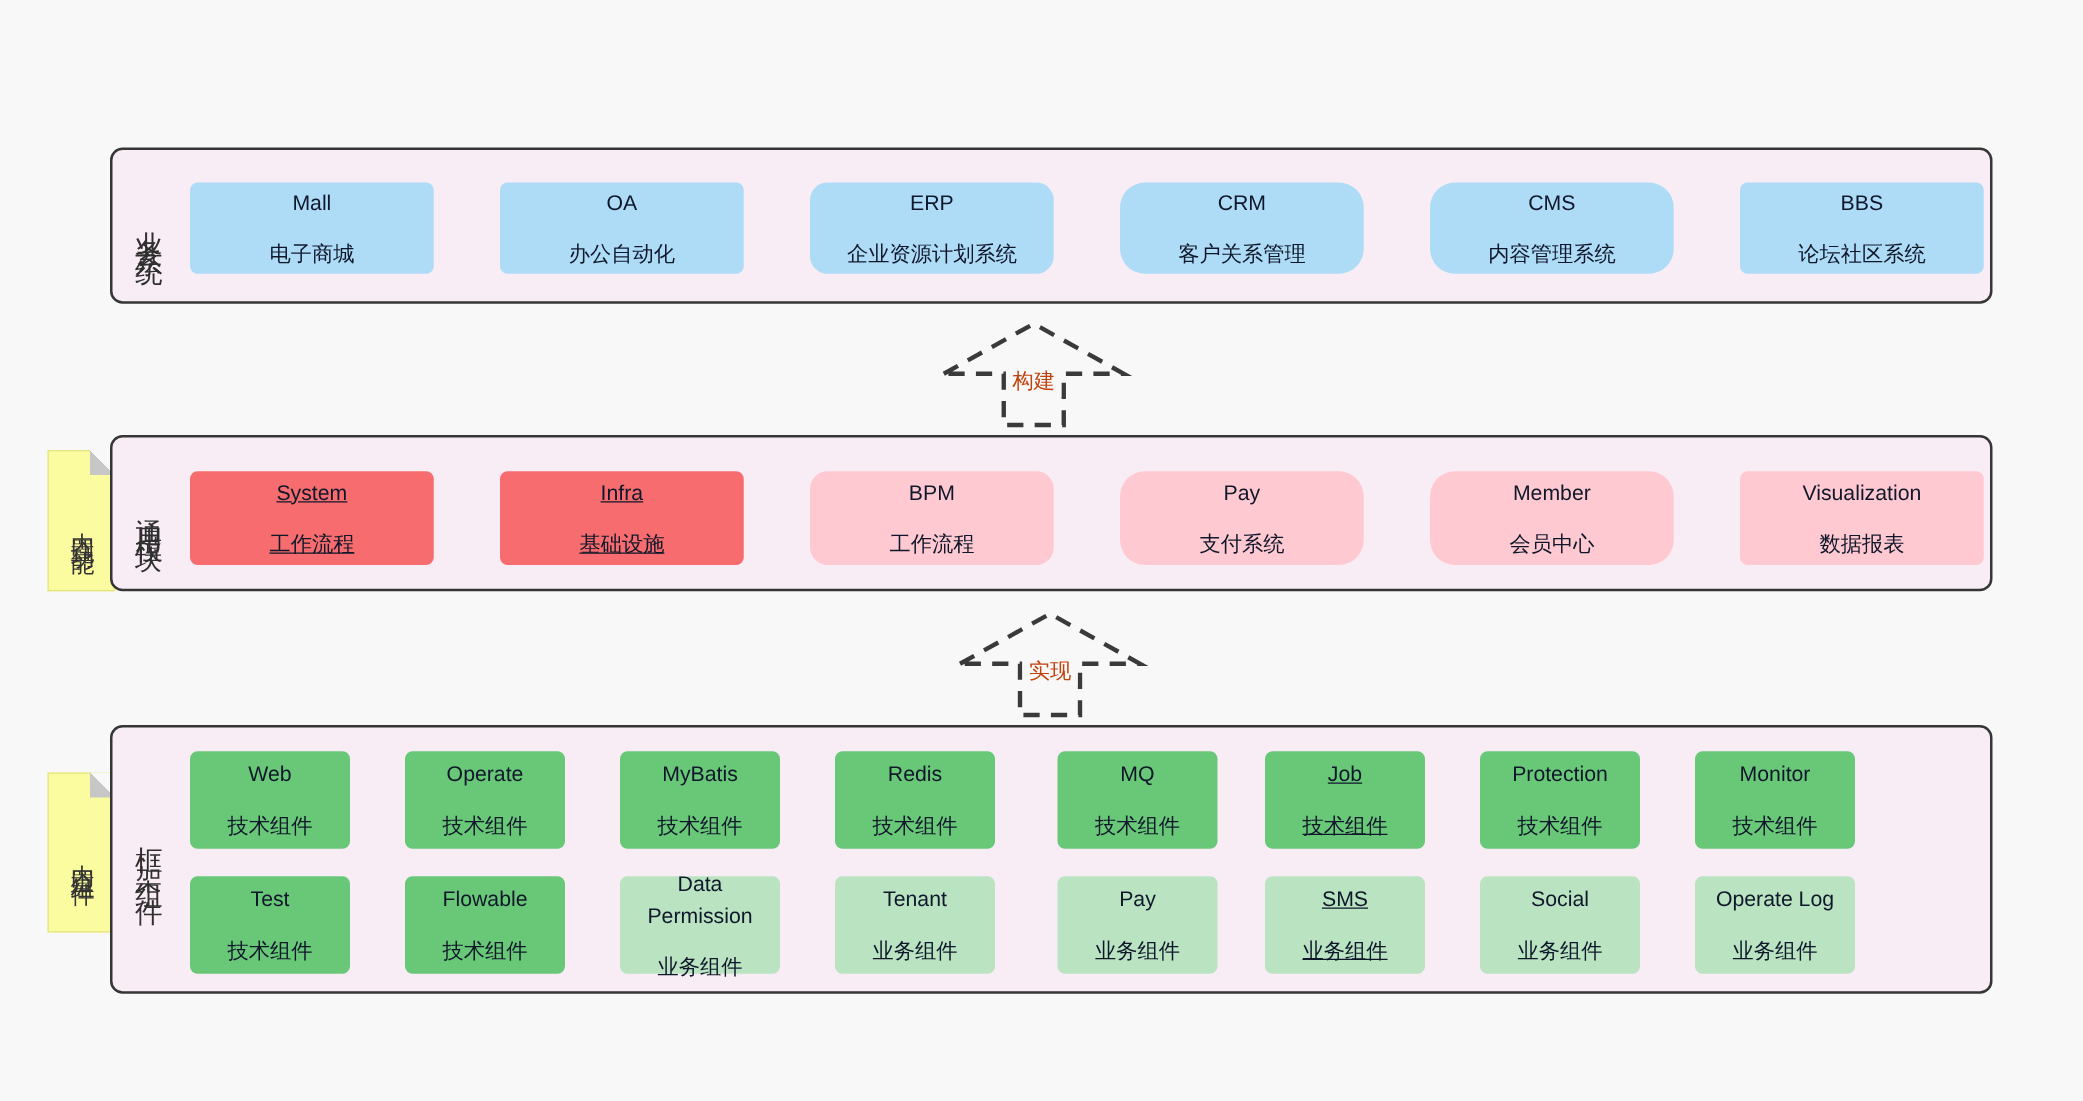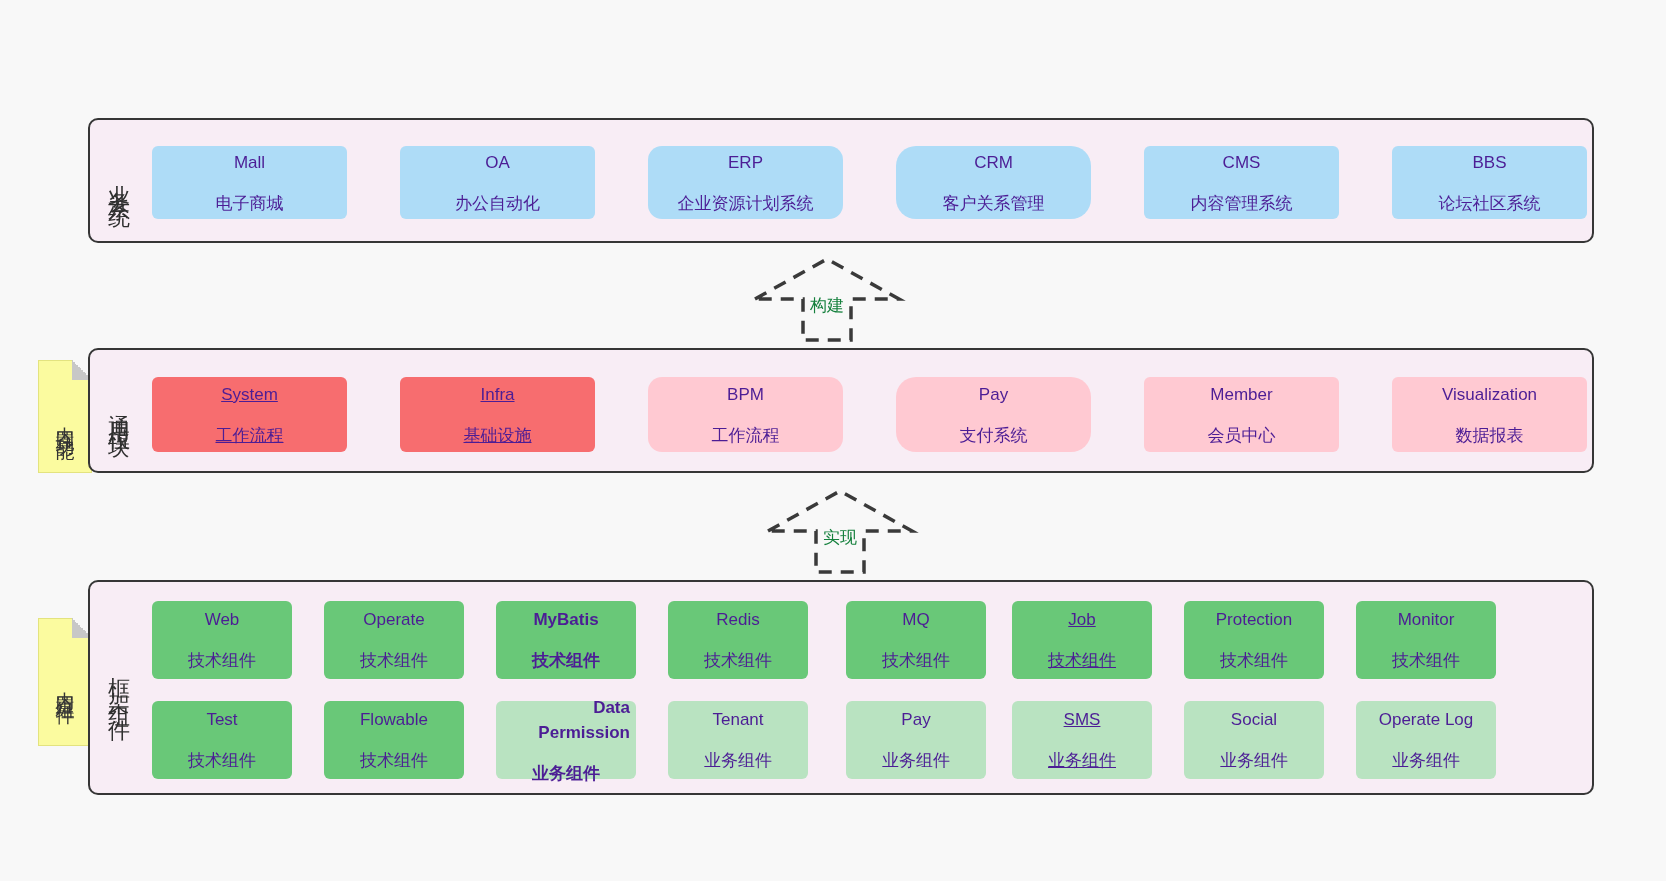--- a/index.html
+++ b/index.html
@@ -39,49 +39,49 @@
   .band-label {
     position:absolute; left:14px; top:50%; transform:translateY(-50%);
     writing-mode:vertical-lr; font-size:22px; letter-spacing:7px; color:#2f2f2f;
   }
   .band-framework .band-label { letter-spacing:14px; }
 
   
   .box {
     position:absolute; border-radius:6px; box-sizing:border-box;
     display:flex; flex-direction:column; align-items:center; justify-content:center;
-    text-align:right; font-size:17px; line-height:25px; color:#4c1d95;
+    text-align:center; font-size:17px; line-height:25px; color:#0f172a;
     padding:2px 6px;
     gap:16px;
   }
   .box .bt, .box .bs { display:block; }
   .w6 { width:195px; top:26px; height:73px; }
   .band-modules .w6 { top:27px; height:75px; }
-  .w8 { width:140px; height:78px; }
+  .w8 { width:128px; height:78px; }
   .row1 { top:19px; }
   .row2 { top:119px; }
   .c1 { left:62px; }  .c2 { left:310px; } .c3 { left:558px;border-radius:14px; }
-  .c4 { left:806px;border-radius:20px; } .c5 { left:1054px; } .c6 { left:1302px; }
-  .k1 { left:62px; }  .k2 { left:234px; } .k3 { left:406px;font-weight:bold; } .k4 { left:578px; }
+  .c4 { left:806px;border-radius:20px; } .c5 { left:1054px;border-radius:20px; } .c6 { left:1302px; }
+  .k1 { left:62px; }  .k2 { left:234px; } .k3 { left:406px; } .k4 { left:578px; }
   .k5 { left:756px; } .k6 { left:922px;text-decoration:underline; } .k7 { left:1094px; } .k8 { left:1266px; }
 
   .blue        { background:#aedcf7; }
   .red         { background:#f76d6f;text-decoration:underline; }
   .pink        { background:#ffc9d2; }
   .green-dark  { background:#69c878; }
   .green-light { background:#b9e3c1; }
 
   
   .arrow { position:absolute; width:160px; height:95px; z-index:3; }
   .arrow-build     { left:747px; top:252px; }
   .arrow-implement { left:760px; top:484px; }
   .arrow svg { position:absolute; inset:0; }
   .arrow-label {
     position:absolute; left:50%; top:53px; transform:translate(-50%,-50%);
-    background:#f8f8f8; padding:1px 5px; font-size:17px; color:#15803d;
+    background:#f8f8f8; padding:1px 5px; font-size:17px; color:#c2410c;
     white-space:nowrap;
   }
 </style>
 </head>
 <body>
 
 <div class="stage">
 
   <div class="note note-modules">
     <div class="note-label">内置功能</div>

